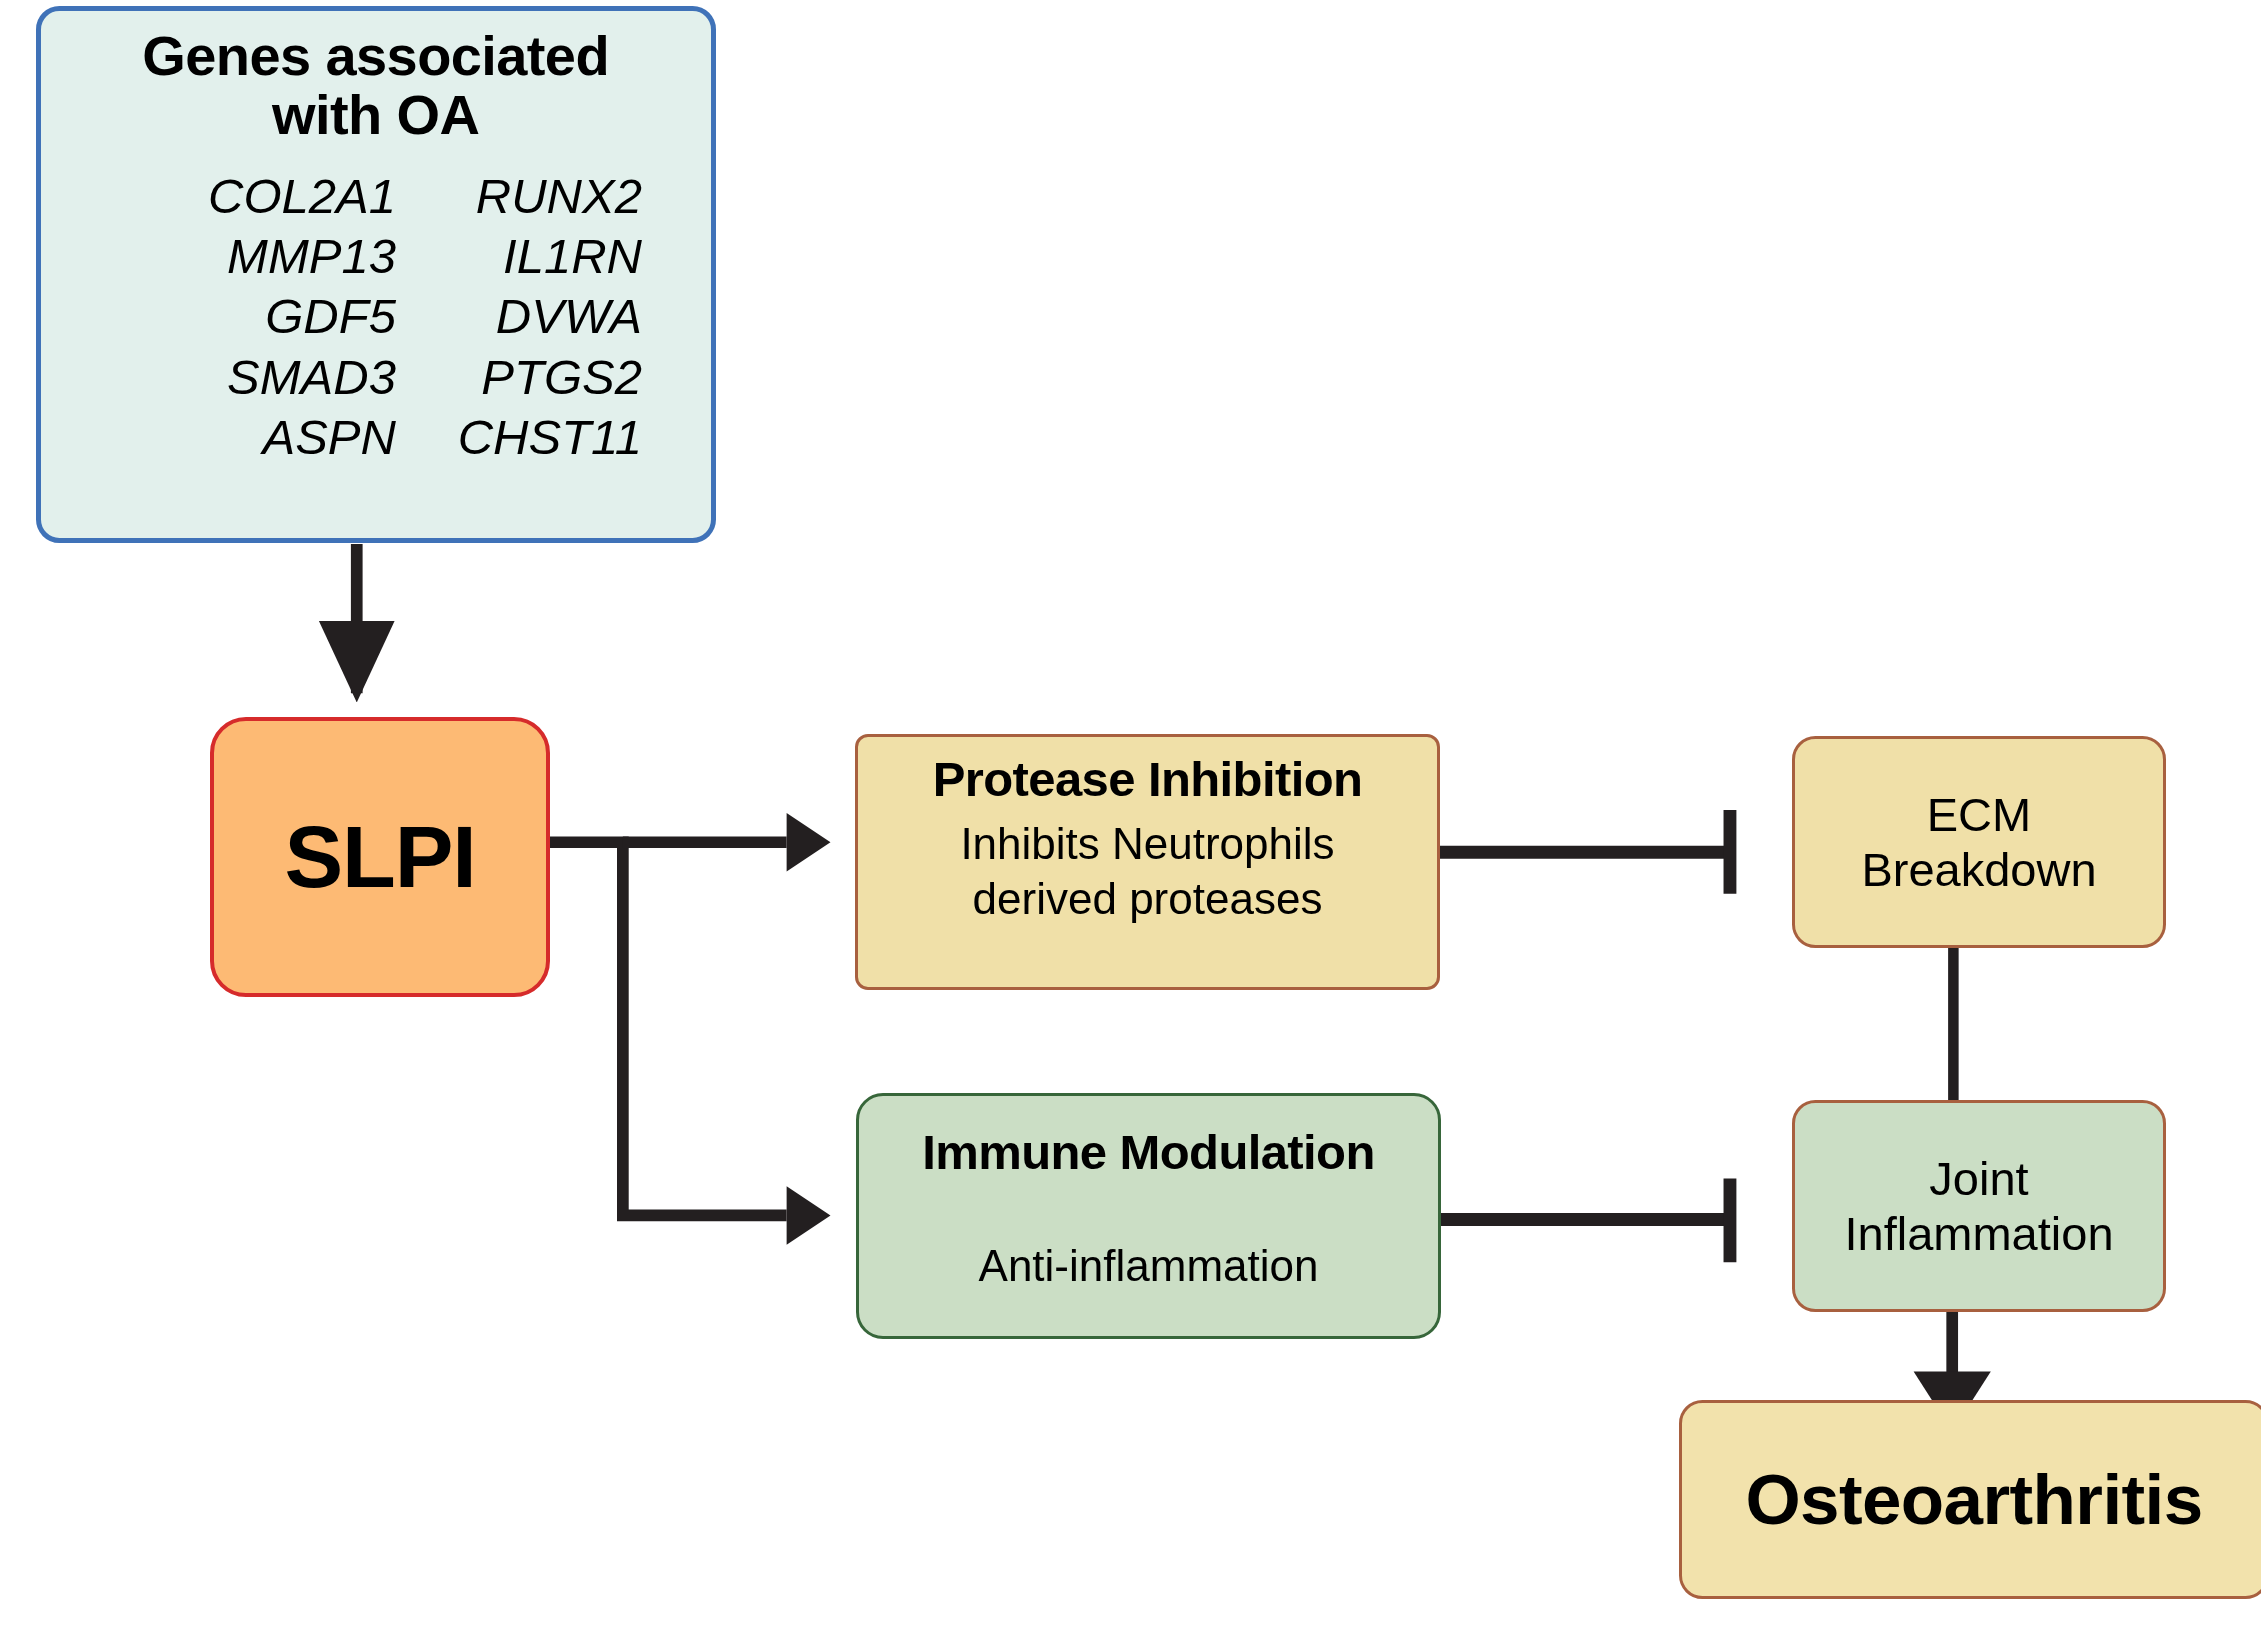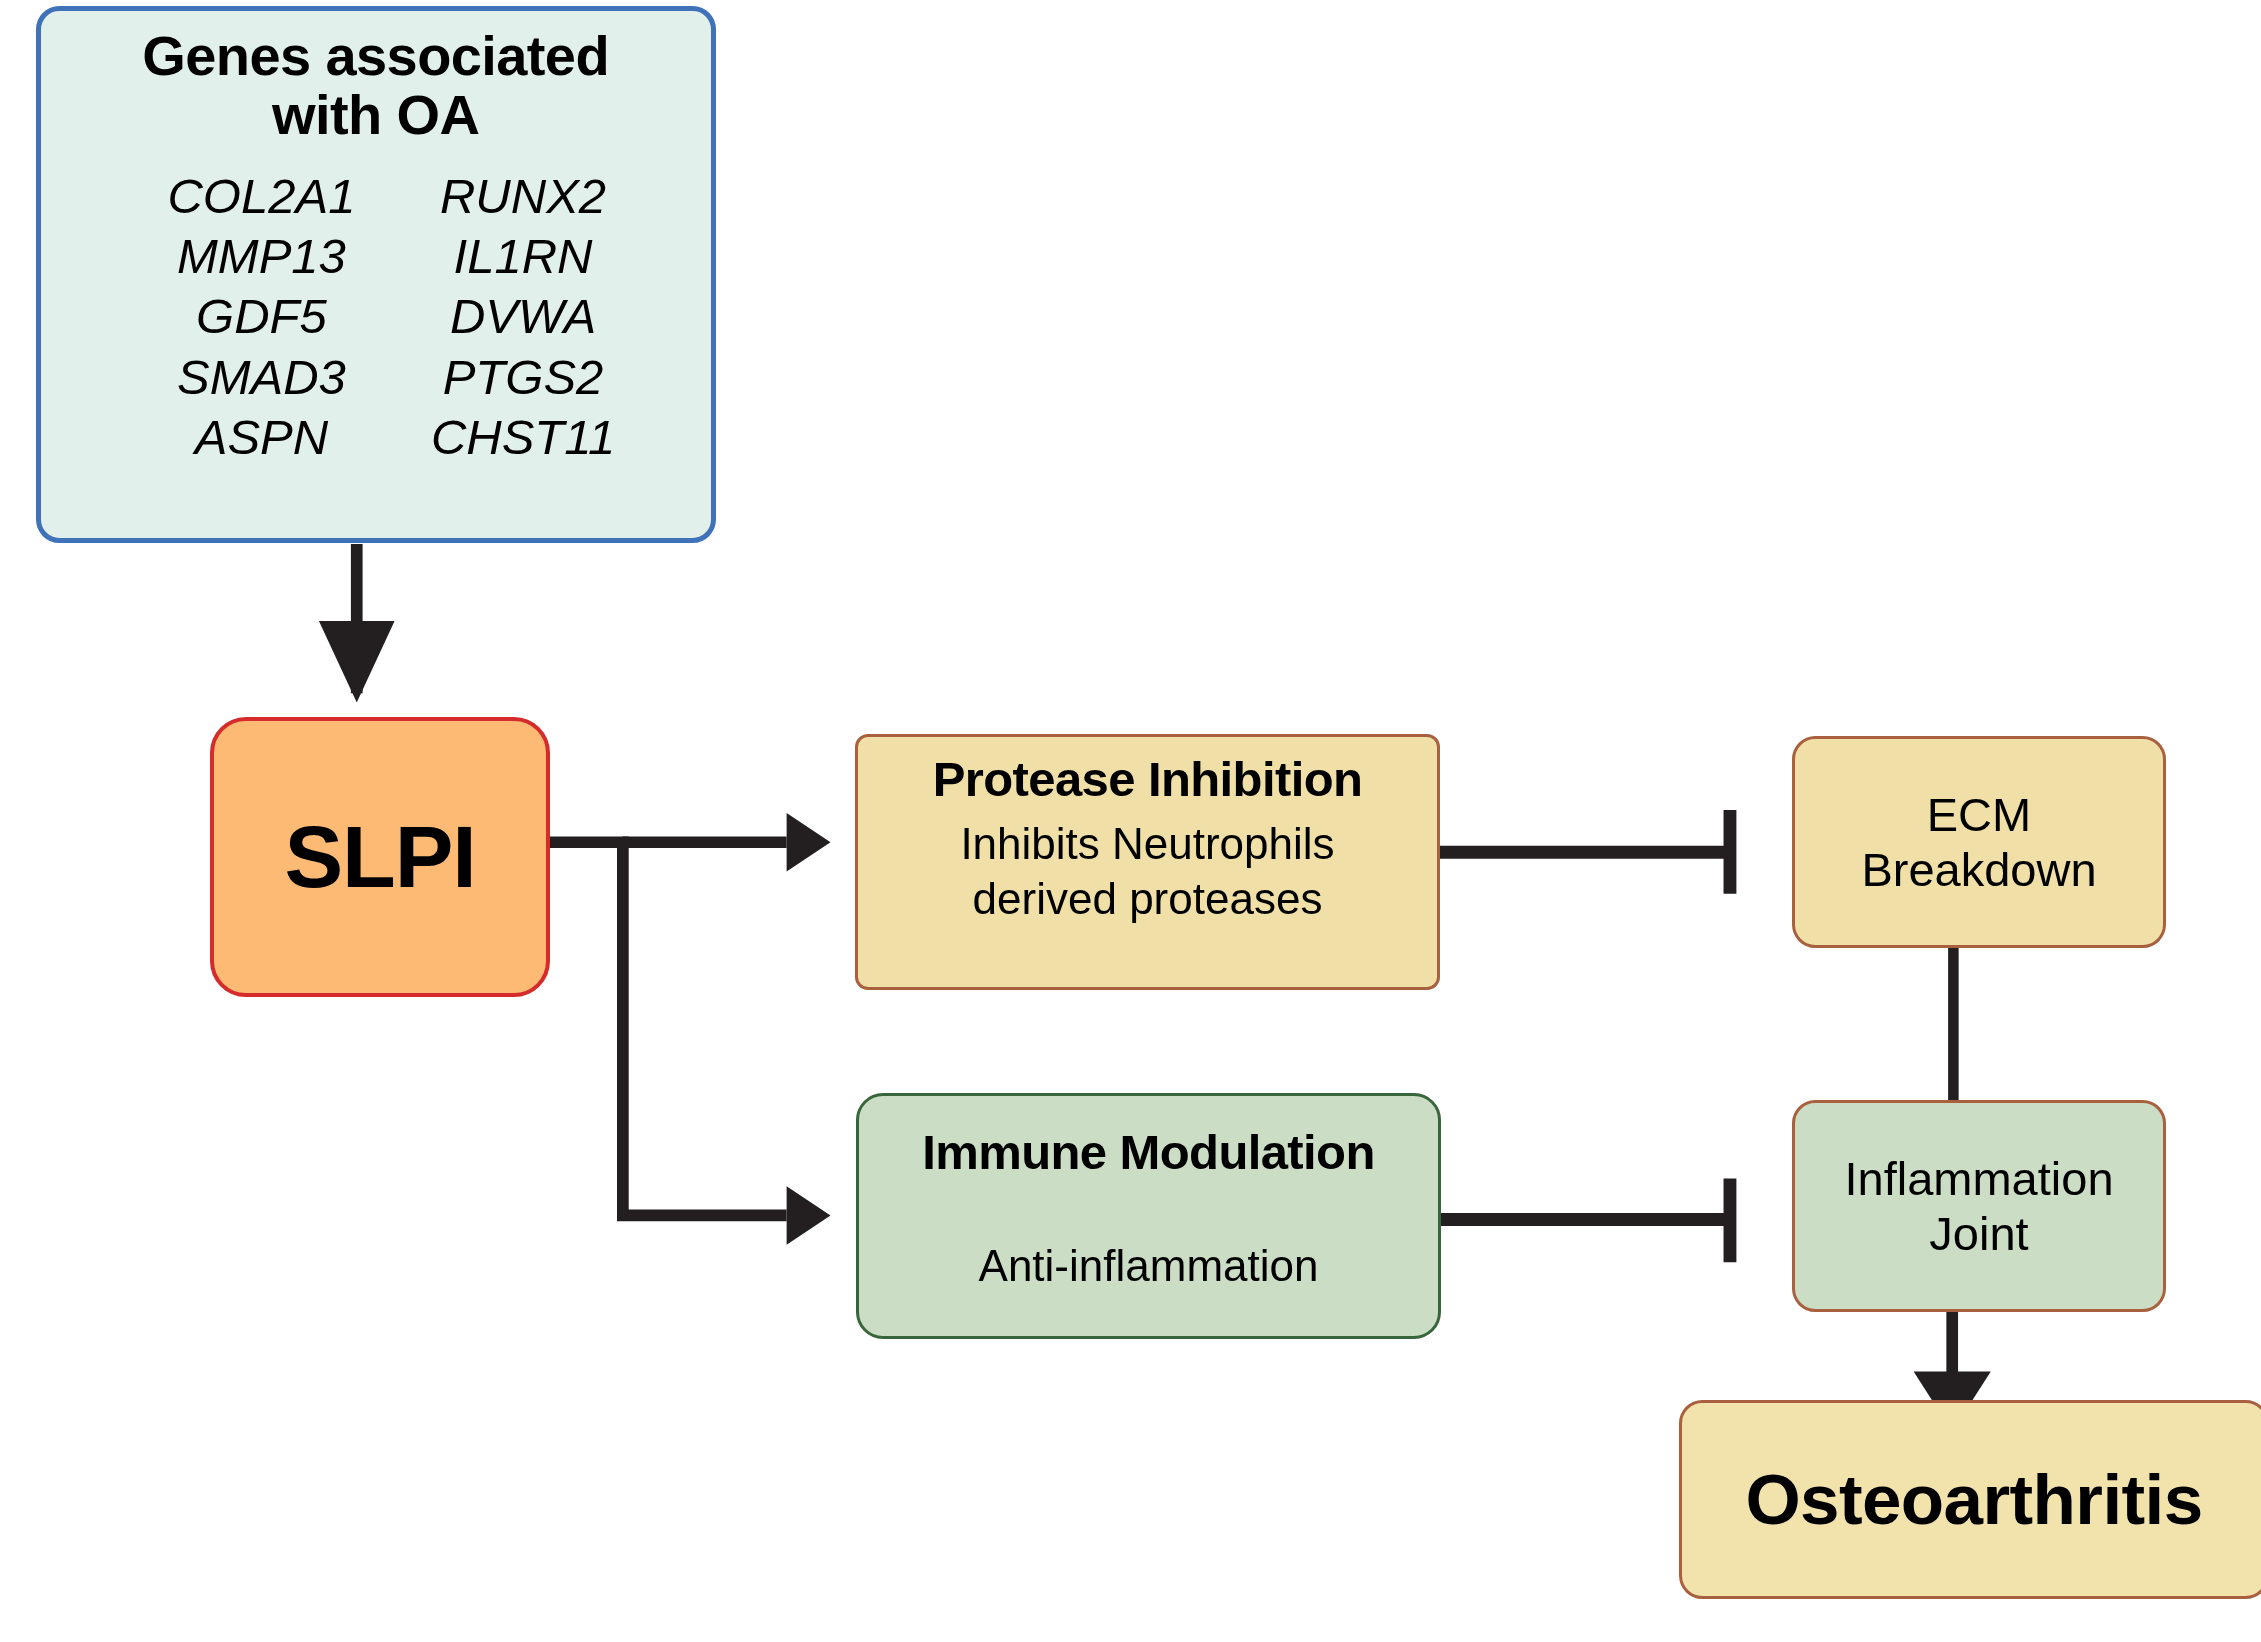--- a/index.html
+++ b/index.html
@@ -53,21 +53,21 @@
     margin-top: 24.6px;
     display: grid;
     grid-template-columns: 269px 246px;
     row-gap: 4.7px;
     column-gap: 0px;
     padding-left: 17.5px;
   }
   .gene-cell {
     font-size: 49px;
     font-style: italic;
-    text-align: center;
+    text-align: right;
     line-height: 1.13;
     white-space: nowrap;
   }
   .gene-cell.col2 { padding-left: 8.2px; }
 
   
   #slpi-node {
     left: 186px;
     top: 717px;
     width: 340px;
@@ -254,22 +254,22 @@
 
   <div class="node" id="ecm-node">
     <div class="node-plain">
       <div>ECM</div>
       <div>Breakdown</div>
     </div>
   </div>
 
   <div class="node" id="joint-node">
     <div class="node-plain">
+      <div>Joint</div>
       <div>Inflammation</div>
-      <div>Joint</div>
     </div>
   </div>
 
   <div class="node" id="oa-node">
     <div id="oa-label">Osteoarthritis</div>
   </div>
 
 </div>
 
 

